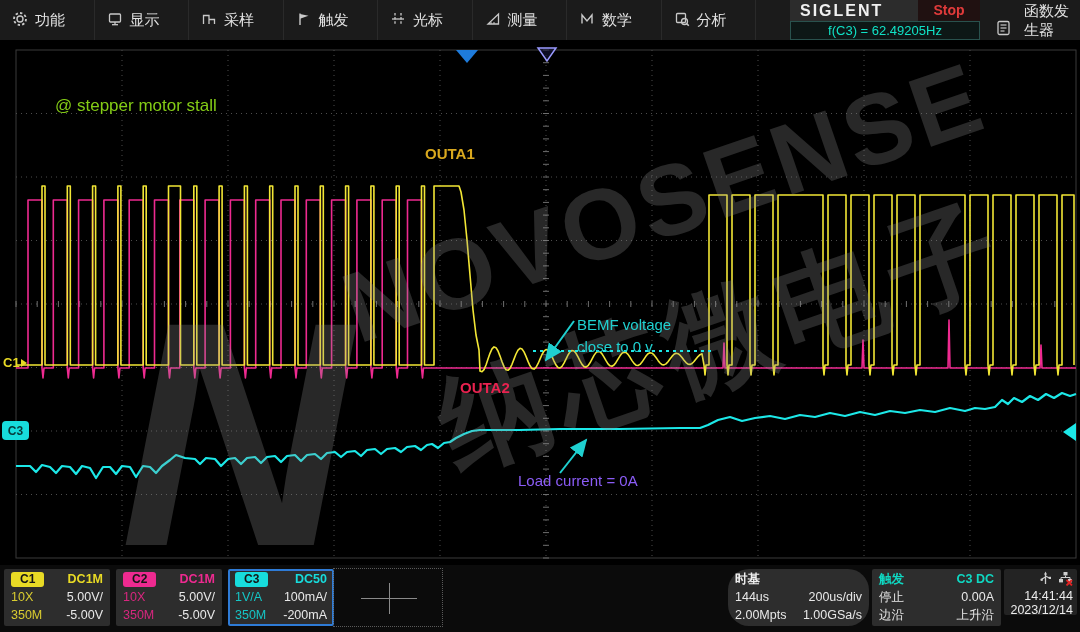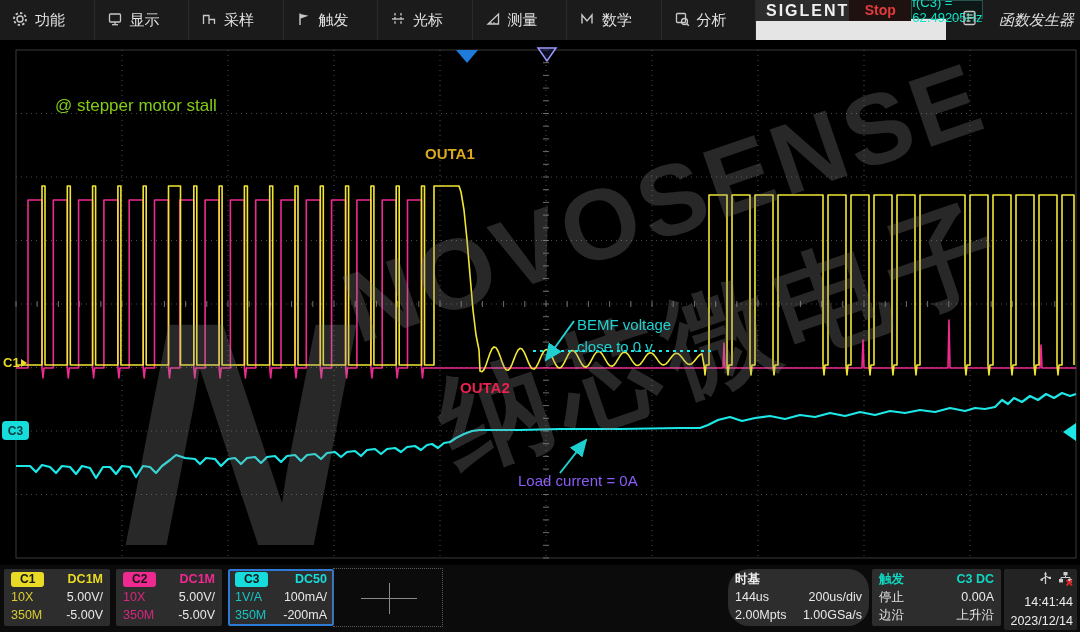--- a/index.html
+++ b/index.html
@@ -2,28 +2,28 @@
 <html><head>
 <meta charset="utf-8">
 <style>
   html,body{margin:0;padding:0;background:#000;width:1080px;height:632px;overflow:hidden;
     font-family:"Liberation Sans",sans-serif;-webkit-font-smoothing:antialiased;position:relative;}
   
   .topbar{position:absolute;top:0;left:0;width:1080px;height:40px;background:#1b1b1b;display:flex;}
   .menu-item{width:94.5px;box-sizing:border-box;display:flex;align-items:center;gap:7px;
     padding-left:12px;border-right:1px solid #2a2a2a;color:#e2e2e2;font-size:15px;cursor:default;}
   .menu-item svg{flex:0 0 auto;}
-  .logo-panel{width:190px;display:flex;flex-direction:row;background:#e5e5e5;}
+  .logo-panel{width:190px;display:flex;flex-direction:column;background:#737373;margin-left:34px;}
   .logo-row{display:flex;align-items:center;height:21px;}
   .brand{flex:1;color:#f0f0f0;font-weight:bold;font-size:16px;letter-spacing:2px;
     padding-left:10px;background:#2c2c2c;height:21px;line-height:21px;}
   .stop{width:62px;text-align:center;color:#e23b3b;font-weight:bold;font-size:14px;background:#201111;height:21px;line-height:21px;}
   .freq-row{height:17px;border:1px solid #29514d;background:#0d1716;color:#10e2c6;
     font-size:13px;display:flex;align-items:center;justify-content:center;}
-  .funcgen{flex:1;display:flex;align-items:center;gap:22px;padding-left:16px;color:#e2e2e2;font-size:15px;font-style:italic;}
+  .funcgen{flex:1;display:flex;align-items:flex-end;gap:13px;padding-left:16px;color:#e2e2e2;font-size:15px;}
   
   .scope{position:absolute;top:40px;left:0;width:1080px;height:525px;background:#000;}
   .scope svg{position:absolute;top:0;left:0;}
   .ann{position:absolute;pointer-events:none;white-space:nowrap;}
   .ann-title{left:55px;top:56px;color:#84cc16;font-size:17px;}
   .ann-outa1{left:425px;top:105px;color:#d9a81e;font-size:15px;font-weight:bold;}
   .ann-outa2{left:460px;top:339px;color:#e8224f;font-size:15px;font-weight:bold;}
   .ann-bemf{left:577px;top:274px;color:#1fd0d0;font-size:15px;line-height:22px;}
   .ann-load{left:518px;top:432px;color:#8b5cf6;font-size:15px;}
   .ch-tag{position:absolute;left:3px;top:315px;color:#e8da25;font-size:13px;font-weight:bold;display:flex;align-items:center;}
@@ -34,21 +34,21 @@
   
   .bottombar{position:absolute;top:565px;left:0;width:1080px;height:67px;background:#0b0b0b;}
   .box{position:absolute;top:4px;height:57px;background:#2d2d2d;border-radius:2px;box-sizing:border-box;
     padding:3px 7px;display:flex;flex-direction:column;justify-content:space-between;font-size:12.5px;color:#e8e8e8;}
   .box .row{display:flex;justify-content:space-between;align-items:center;line-height:15px;}
   .badge{padding:0 9px;border-radius:3px;font-weight:bold;font-size:12px;color:#151515;height:15px;line-height:15px;}
   .sel{border:2px solid #2e7bd6;padding:1px 5px;}
   .thumb{position:absolute;left:333px;top:3px;width:110px;height:59px;border:1px dotted #5a5a5a;box-sizing:border-box;}
   .thumb .h{position:absolute;left:27px;top:29px;width:56px;height:1px;background:#8a8a8a;}
   .thumb .v{position:absolute;left:55px;top:14px;width:1px;height:31px;background:#8a8a8a;}
-  .clock{position:absolute;left:1004px;top:4px;width:73px;height:61px;background:#232323;border-radius:2px;
+  .clock{position:absolute;left:1004px;top:4px;width:73px;height:46px;background:#232323;border-radius:2px;
     box-sizing:border-box;padding:2px 4px;display:flex;flex-direction:column;justify-content:space-between;
     font-size:12.5px;color:#ececec;text-align:right;}
   .clock .icons{display:flex;justify-content:flex-end;gap:6px;}
   .tb-label{font-weight:bold;color:#f0f0f0;}
   .trig-label{font-weight:bold;color:#0fd8c2;}
   .trig-src{color:#0fd8c2;font-weight:bold;}
 </style>
 </head>
 <body>
 

